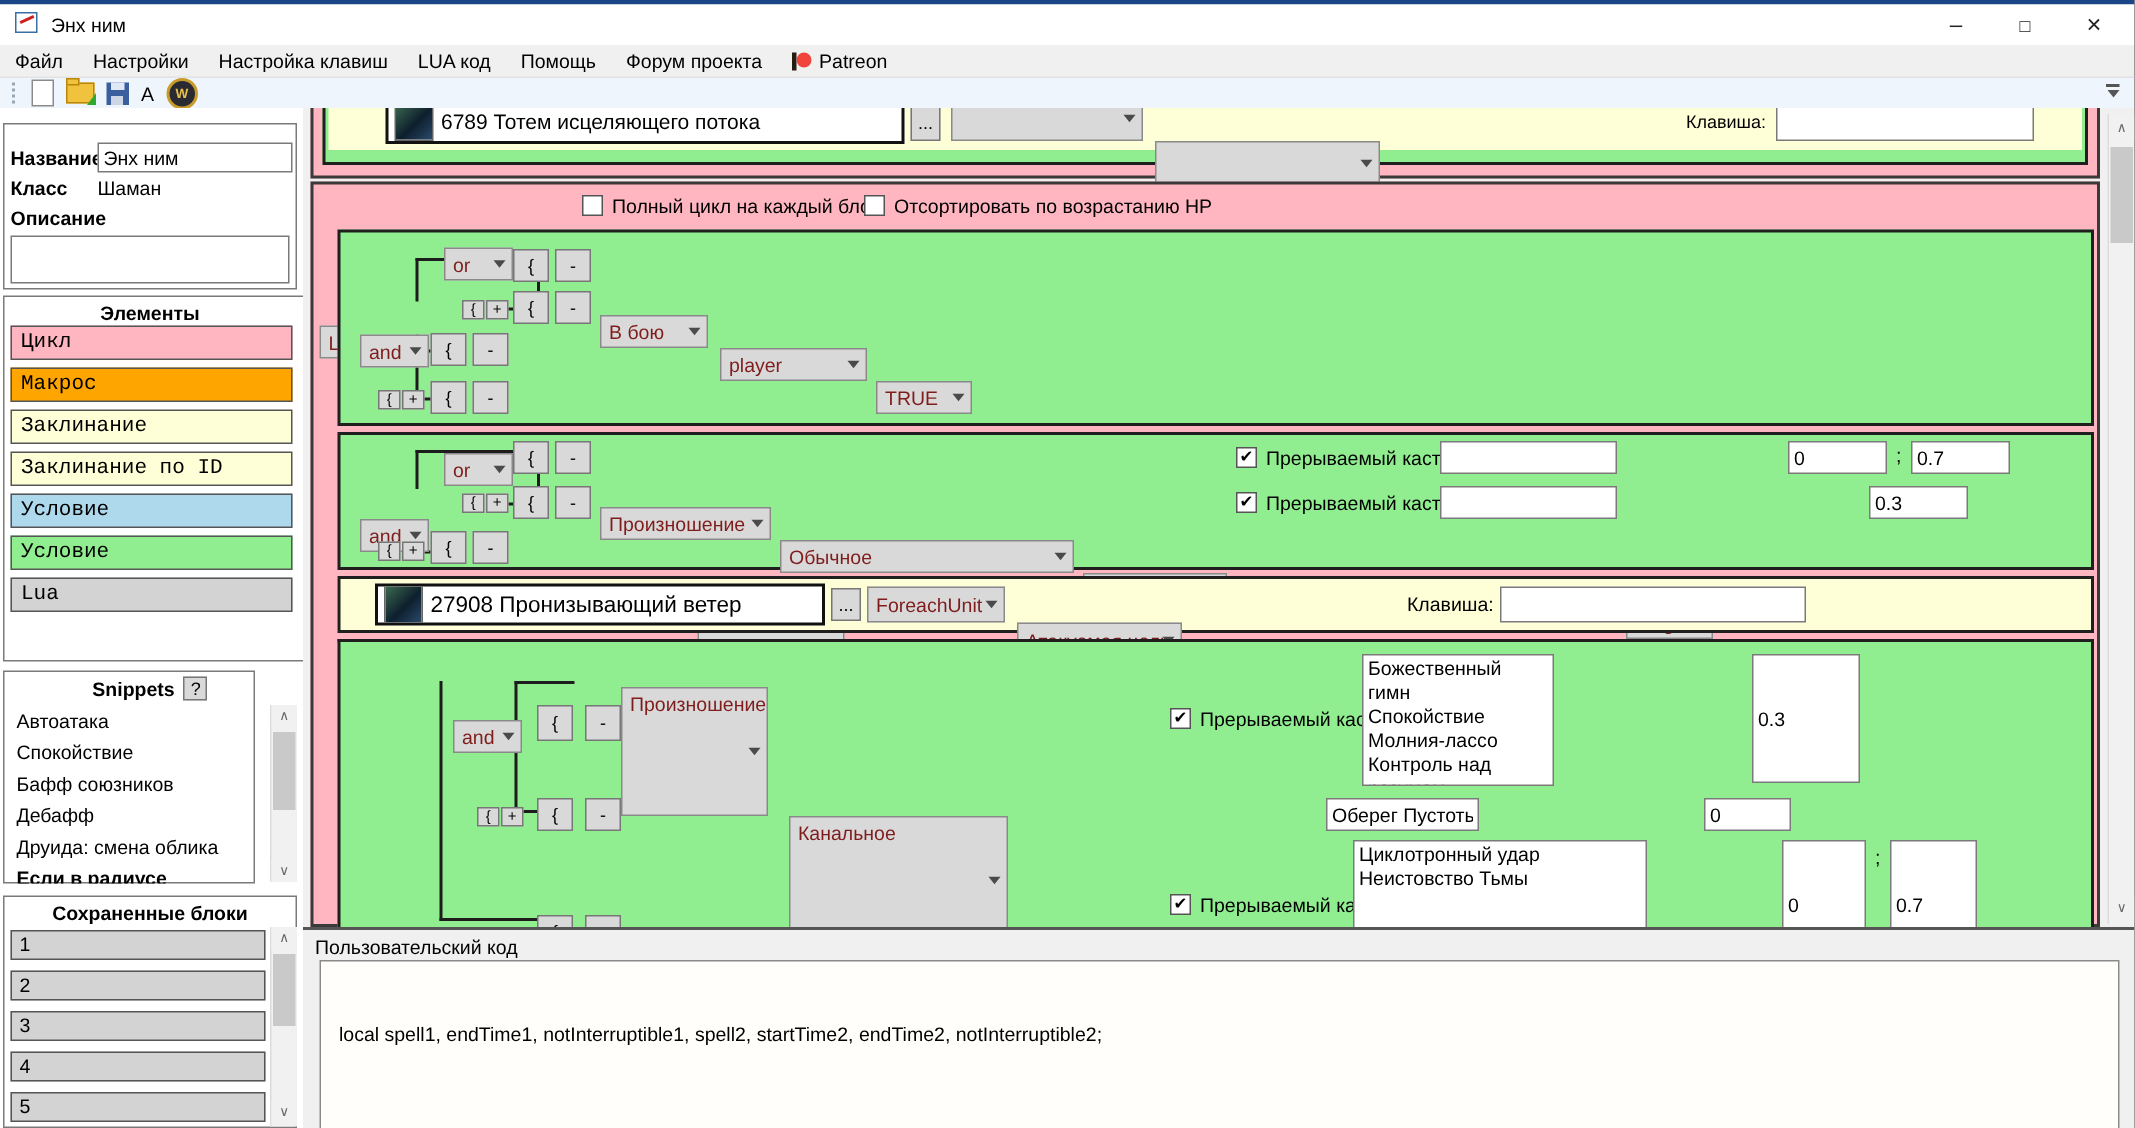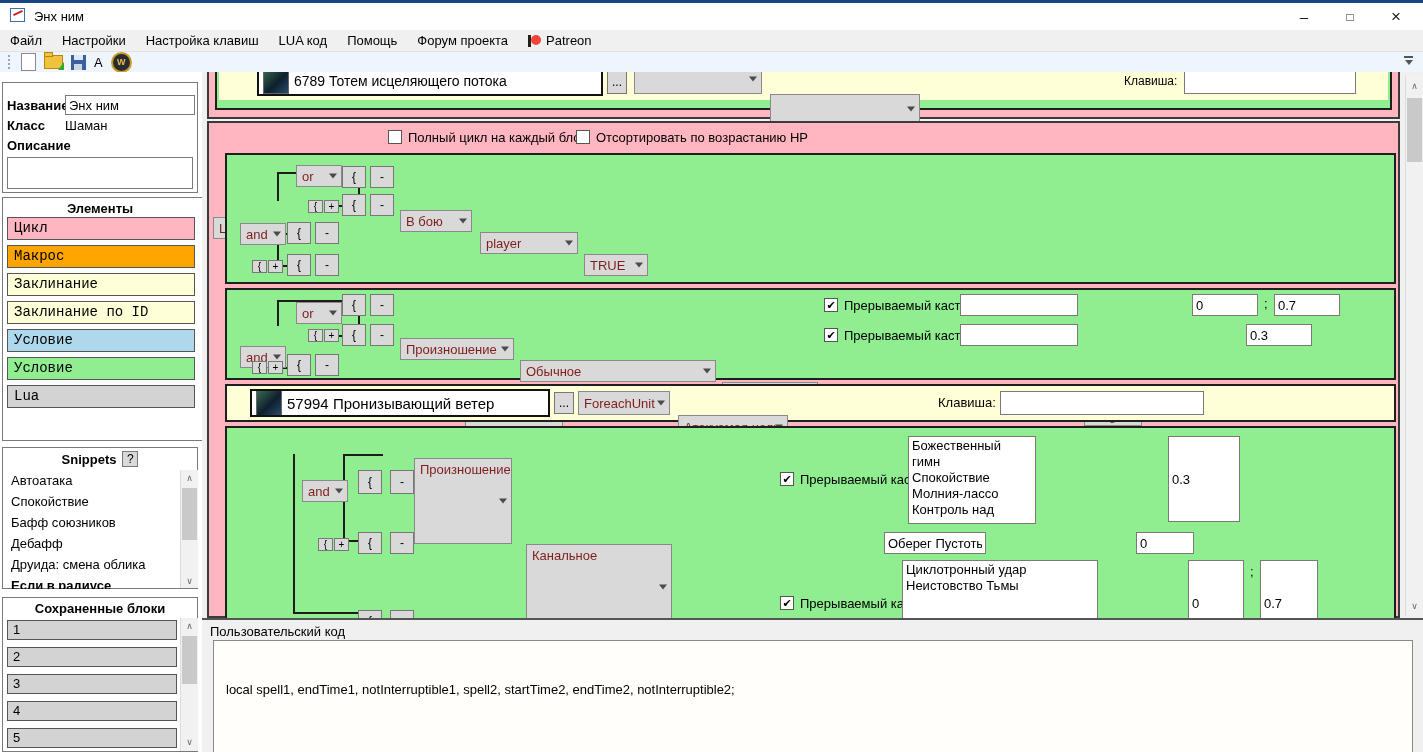--- a/index.html
+++ b/index.html
@@ -140,21 +140,21 @@
       <div class="abs lbl b" style="left:0;top:3px;width:194px;text-align:center;">Элементы</div>
       <div class="abs elem" style="left: 4px; top: 19px; width: 188px; height: 23px; background: rgb(255, 182, 193);"><span>Цикл</span></div>
       <div class="abs elem" style="left: 4px; top: 47px; width: 188px; height: 23px; background: rgb(255, 165, 0);"><span>Макрос</span></div>
       <div class="abs elem" style="left: 4px; top: 75px; width: 188px; height: 23px; background: rgb(255, 255, 215);"><span>Заклинание</span></div>
       <div class="abs elem" style="left: 4px; top: 103px; width: 188px; height: 23px; background: rgb(255, 255, 215);"><span>Заклинание по ID</span></div>
       <div class="abs elem" style="left: 4px; top: 131px; width: 188px; height: 23px; background: rgb(174, 216, 236);"><span>Условие</span></div>
       <div class="abs elem" style="left: 4px; top: 159px; width: 188px; height: 23px; background: rgb(144, 238, 144);"><span>Условие</span></div>
       <div class="abs elem" style="left: 4px; top: 187px; width: 188px; height: 23px; background: rgb(211, 211, 211);"><span>Lua</span></div>
     </div>
 
-    <div class="abs sbox" style="left:2px;top:375px;width:196px;height:142px;">
+    <div class="abs sbox" style="left:2px;top:375px;width:168px;height:142px;">
       <div class="abs" style="left:0;top:3px;width:194px;display:flex;justify-content:center;gap:6px;align-items:center;">
         <span class="lbl b">Snippets</span>
         <span class="qbtn" style="width:16px;height:16px;">
             <span>?</span>
           </span>
       </div>
       <div class="abs lbl" style="left:8px;top:25px;">Автоатака</div>
       <div class="abs lbl" style="left:8px;top:46px;">Спокойствие</div>
       <div class="abs lbl" style="left:8px;top:67px;">Бафф союзников</div>
       <div class="abs lbl" style="left:8px;top:88px;">Дебафф</div>
@@ -391,21 +391,21 @@
         </div>
       <div class="abs dd" style="left:356px;top:64px;width:70px;height:22px;">
           <span class="t">FALSE</span>
           <span class="dd-arrow"></span>
         </div>
     </div>
 
     <div class="abs yellowrow" style="left:23px;top:312px;width:1171px;height:38px;">
       <div class="abs spellbtn" style="left:23px;top:3px;width:300px;height:28px;">
         <span class="spellicon"></span>
-        <span>57994 Пронизывающий ветер</span>
+        <span>27908 Пронизывающий ветер</span>
       </div>
       <div class="abs qbtn" style="left:327px;top:6px;width:20px;height:22px;">...</div>
       <div class="abs dd" style="left:351px;top:5px;width:92px;height:24px;">
           <span class="t">ForeachUnit</span>
           <span class="dd-arrow"></span>
         </div>
       <div class="abs dd" style="left:451px;top:5px;width:110px;height:24px;">
           <span class="t">Атакуемая цель</span>
           <span class="dd-arrow"></span>
         </div>

